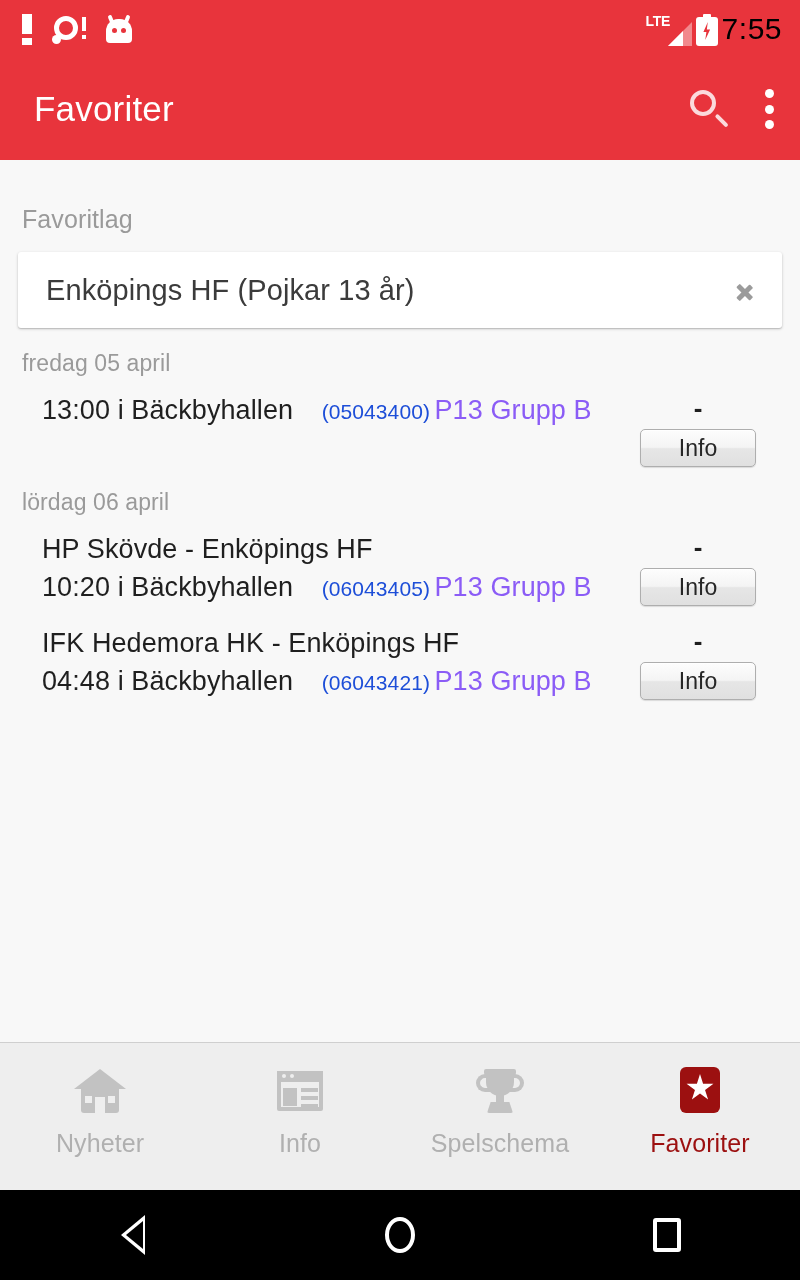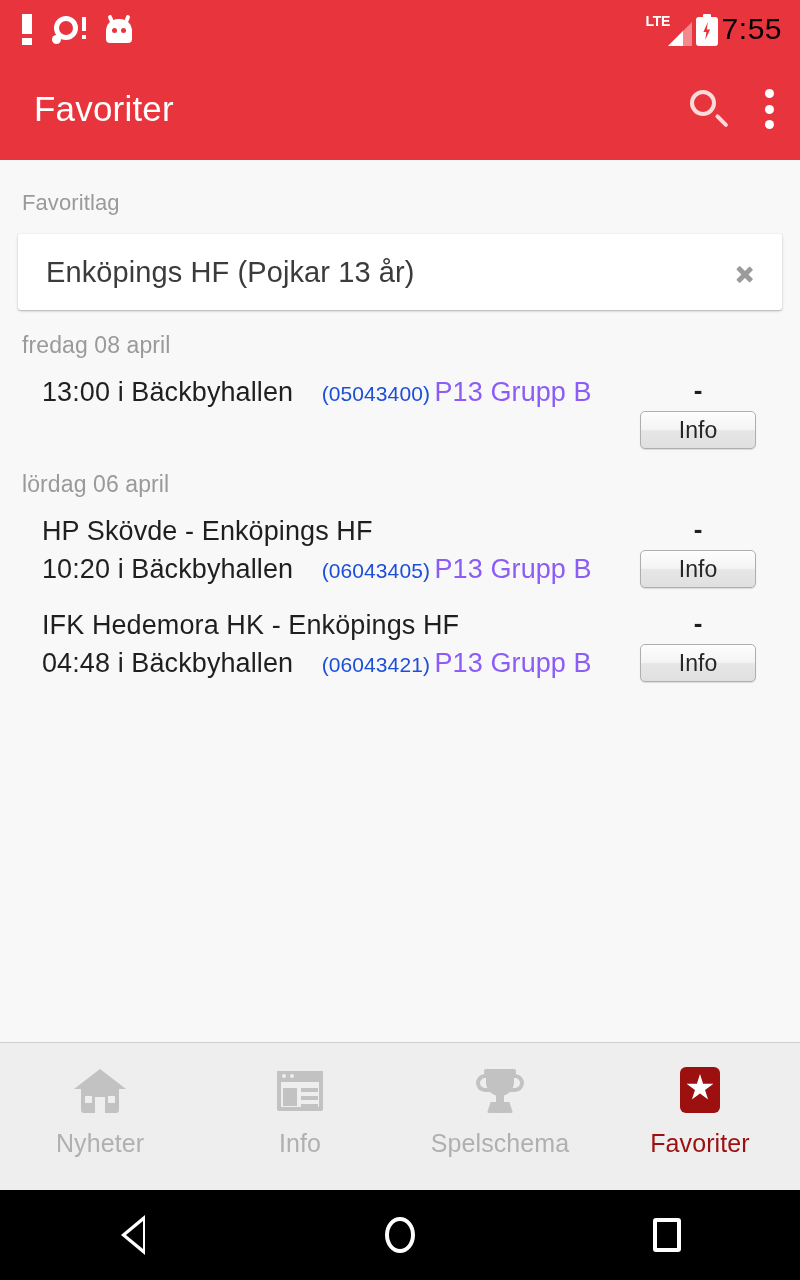--- a/index.html
+++ b/index.html
@@ -65,21 +65,21 @@
   .ic-search .handle { position:absolute; left:26px; top:27px; width:4px; height:16px;
         background: rgba(255,255,255,.82); transform: rotate(-45deg); transform-origin: top center; border-radius:2px; }
 
   .ic-dots { width: 10px; height: 40px; display:flex; flex-direction:column; justify-content:space-between; align-items:center; cursor:pointer; }
   .ic-dots span { width: 9px; height: 9px; background:#fff; border-radius:50%; display:block; }
 
   
   .content { flex: 1 1 auto; background: #f8f8f8; position: relative; overflow: hidden; }
 
   .section-label {
-    font-size: 22px; color: #9a9a9a; padding: 30px 0 0 22px; letter-spacing: .1px;
+    font-size: 25px; color: #9a9a9a; padding: 45px 0 0 22px; letter-spacing: .1px;
   }
 
   .fav-card {
     margin: 18px 18px 0 18px; background: #ffffff; height: 76px;
     border-radius: 3px; display: flex; align-items: center; padding: 0 26px 0 28px;
     box-shadow: 0 1px 3px rgba(0,0,0,.22), 0 1px 1px rgba(0,0,0,.10);
   }
   .fav-card-text { font-size: 29px; color: #3b3b3b; letter-spacing: .1px; }
   .ic-chevron { margin-left:auto; width: 20px; height: 34px; position: relative; }
   .ic-chevron::before, .ic-chevron::after {
@@ -223,21 +223,21 @@
 
   <div class="content">
 
     <div class="section-label">Favoritlag</div>
 
     <div class="fav-card">
       <span class="fav-card-text">Enköpings HF (Pojkar 13 år)</span>
       <span class="ic-chevron"></span>
     </div>
 
-    <div class="date-header">fredag 08 april</div>
+    <div class="date-header">fredag 05 april</div>
 
     <div class="match-row">
       <div class="match-left">
         <div class="match-meta">
           <span class="match-venue">13:00 i Bäckbyhallen</span>
           <span class="match-id">(05043400)</span>
           <span class="match-group">P13 Grupp B</span>
         </div>
       </div>
       <div class="match-right">

